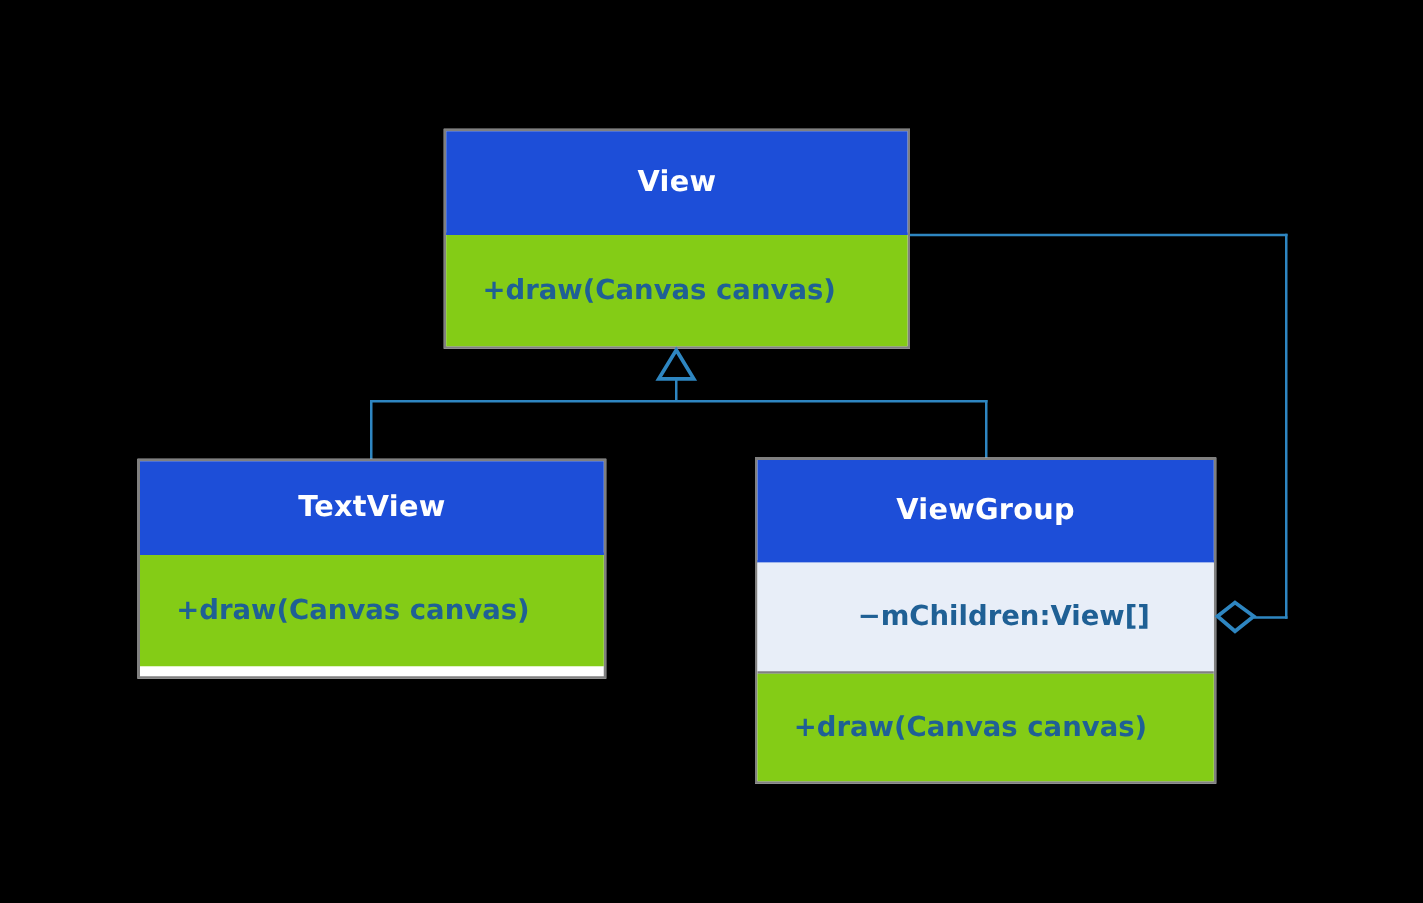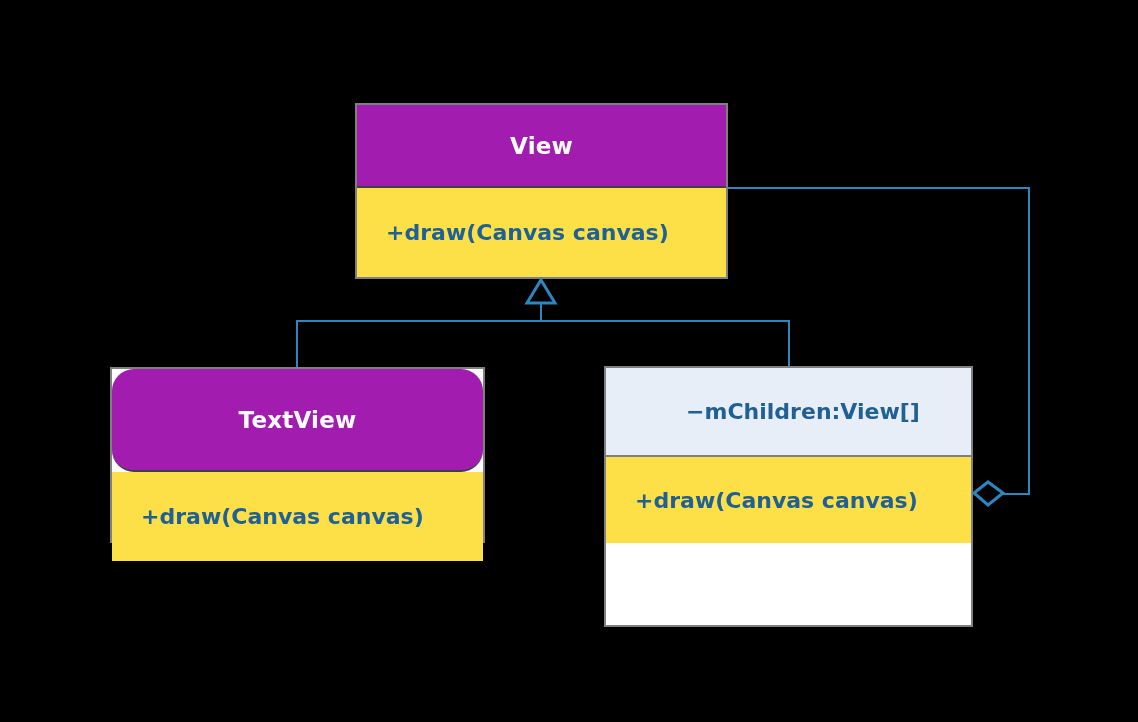--- a/index.html
+++ b/index.html
@@ -16,39 +16,39 @@
     font-family: "DejaVu Sans", "Liberation Sans", sans-serif;
   }
   .uml-class {
     position: absolute;
     box-sizing: border-box;
     border: 2px solid #808080;
     background: #ffffff;
   }
   .uml-header {
     box-sizing: border-box;
-    background: #a21caf;
+    background: #1d4ed8;
     color: #ffffff;
     display: flex;
     align-items: center;
     justify-content: center;
     font-size: 23px;
     font-weight: bold;
     letter-spacing: 0.2px;
-    border-bottom: 2px solid #404040;
+    border-bottom: 2px solid #1d4ed8;
   }
   .uml-compartment {
     box-sizing: border-box;
     display: flex;
     align-items: center;
     color: #1f6095;
     font-size: 22px;
     font-weight: bold;
     padding-left: 29px;
-    background: #fde047;
+    background: #84cc16;
   }
   .uml-compartment.attrs {
     background: #e8eef8;
     border-bottom: 2px solid #808080;
     justify-content: center;
   }
 
   
   .edge-h, .edge-v {
     position: absolute;
@@ -87,29 +87,32 @@
   <div class="uml-class" style="left:355px; top:103px; width:373px; height:176px;">
     <div class="uml-header" style="height:83px;">
       <span>View</span>
     </div>
     <div class="uml-compartment methods" style="height:89px;">
       <span>+draw(Canvas canvas)</span>
     </div>
   </div>
 
   <div class="uml-class" style="left:110px; top:367px; width:375px; height:176px;">
-    <div class="uml-header" style="height:103px;border-radius:22px;">
+    <div class="uml-header" style="height:75px;">
       <span>TextView</span>
     </div>
     <div class="uml-compartment methods" style="height:89px;">
       <span>+draw(Canvas canvas)</span>
     </div>
   </div>
 
   <div class="uml-class" style="left:604px; top:366px; width:369px; height:261px;">
+    <div class="uml-header" style="height:82px;">
+      <span>ViewGroup</span>
+    </div>
     <div class="uml-compartment attrs" style="height:89px;">
       <span>−mChildren:View[]</span>
     </div>
     <div class="uml-compartment methods" style="height:86px;">
       <span>+draw(Canvas canvas)</span>
     </div>
   </div>
 
   <svg class="overlay">
 

